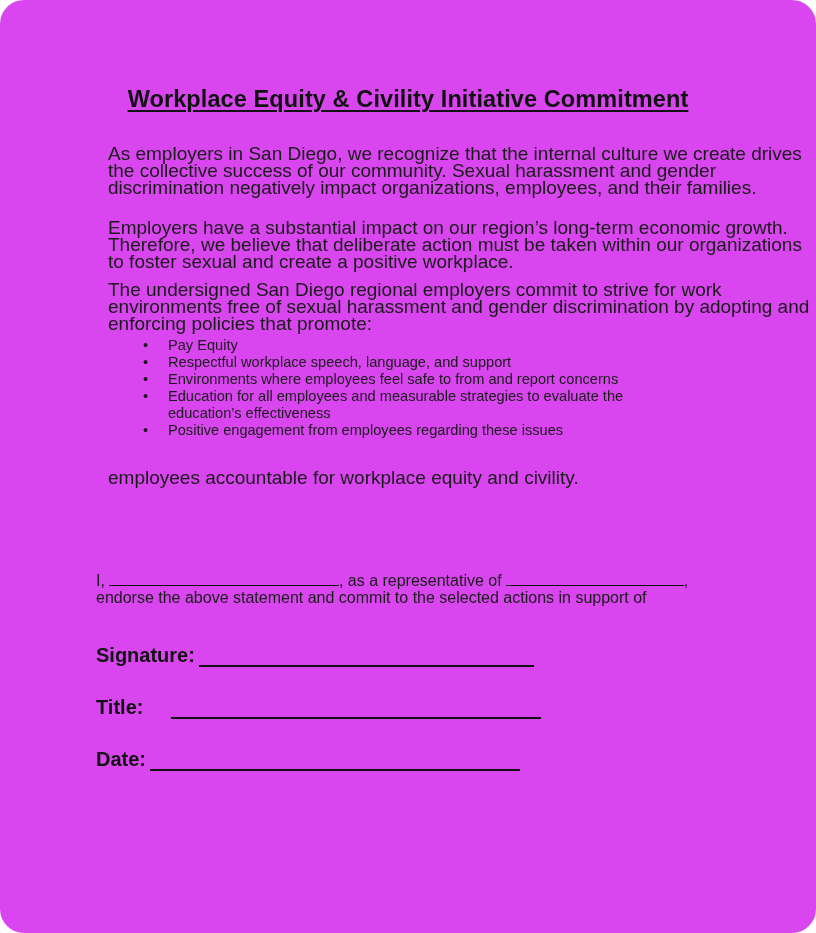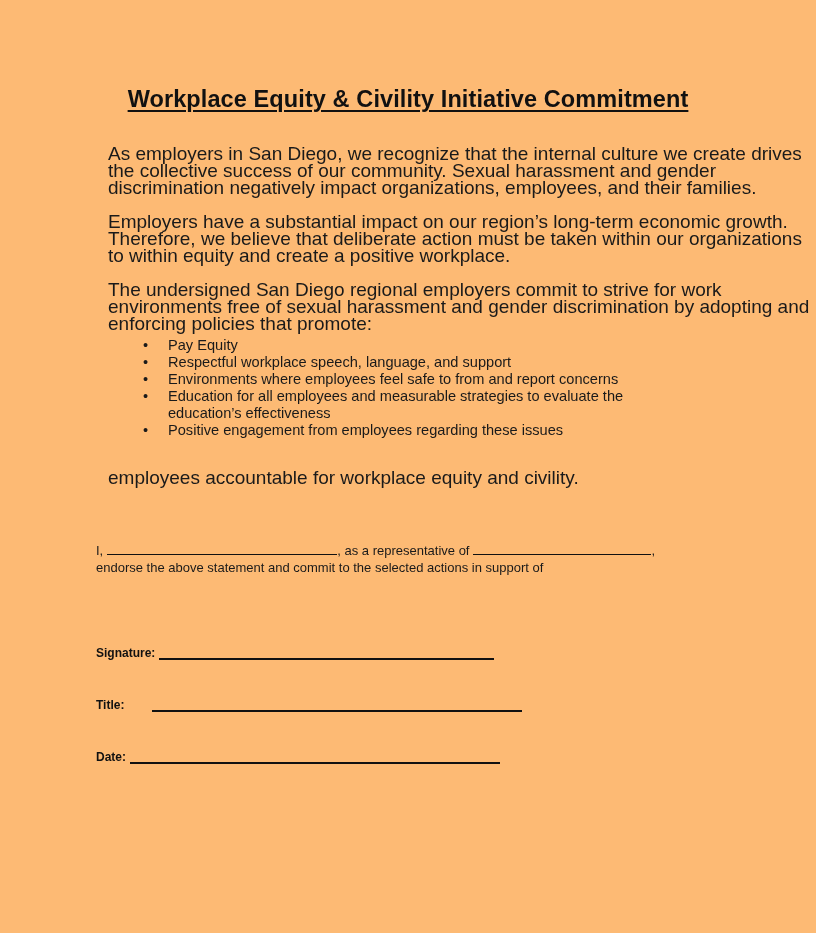--- a/index.html
+++ b/index.html
@@ -13,21 +13,22 @@
       position: relative;
       overflow: hidden;
       font-family: "Liberation Sans", "DejaVu Sans", sans-serif;
       color: #111111;
     }
     .page {
       position: absolute;
       left: 0; top: 0;
       width: 816px;
       height: 933px;
-      background: #fdba74;
+      background: #d946ef;
+      border-radius: 24px;
     }
     .title {
       position: absolute;
       left: 0;
       width: 816px;
       top: 86px;
       text-align: center;
       font-size: 23.5px;
       font-weight: bold;
       letter-spacing: 0.1px;
@@ -41,21 +42,21 @@
       position: absolute;
       left: 96px;
       width: 640px;
       font-size: 19px;
       line-height: 17px;
       color: #1a1a1a;
       margin: 12px;
     }
     .para span.line { display: block; white-space: nowrap; }
     .p1 { top: 133px; }
-    .p2 { top: 201px; }
+    .p2 { top: 207px; }
     .p3 { top: 269px; }
     .p4 { top: 457px; }
     .bullets {
       position: absolute;
       left: 96px;
       top: 337px;
       width: 640px;
       font-size: 14.6px;
       line-height: 17px;
       color: #1a1a1a;
@@ -70,39 +71,39 @@
     }
     .bullets li .dot {
       position: absolute;
       left: 47px;
       top: 0;
     }
     .bullets li .sub { display: block; }
     .endorse {
       position: absolute;
       left: 96px;
-      top: 542px;
+      top: 572px;
       width: 640px;
-      font-size: 13px;
+      font-size: 16px;
       line-height: 17px;
       color: #1a1a1a;
     }
     .endorse .line { display: block; white-space: nowrap; }
     .blank {
       display: inline-block;
       border-bottom: 1px solid #111111;
       vertical-align: baseline;
       height: 12px;
     }
     .blank-name { width: 230px; margin-left: 4px; }
     .blank-org { width: 178px; margin-left: 4px; }
     .sig-row {
       position: absolute;
       left: 96px;
-      font-size: 12px;
+      font-size: 20px;
       font-weight: bold;
       color: #111111;
       white-space: nowrap;
       display: flex;
       align-items: flex-end;
     }
     .sig-row .rule {
       display: inline-block;
       border-bottom: 2px solid #111111;
       height: 14px;
@@ -124,21 +125,21 @@
 
   <p class="para p1">
     <span class="line">As employers in San Diego, we recognize that the internal culture we create drives</span>
     <span class="line">the collective success of our community. Sexual harassment and gender</span>
     <span class="line">discrimination negatively impact organizations, employees, and their families.</span>
   </p>
 
   <p class="para p2">
     <span class="line">Employers have a substantial impact on our region’s long-term economic growth.</span>
     <span class="line">Therefore, we believe that deliberate action must be taken within our organizations</span>
-    <span class="line">to within equity and create a positive workplace.</span>
+    <span class="line">to foster sexual and create a positive workplace.</span>
   </p>
 
   <p class="para p3">
     <span class="line">The undersigned San Diego regional employers commit to strive for work</span>
     <span class="line">environments free of sexual harassment and gender discrimination by adopting and</span>
     <span class="line">enforcing policies that promote:</span>
   </p>
 
   <ul class="bullets">
     <li>

